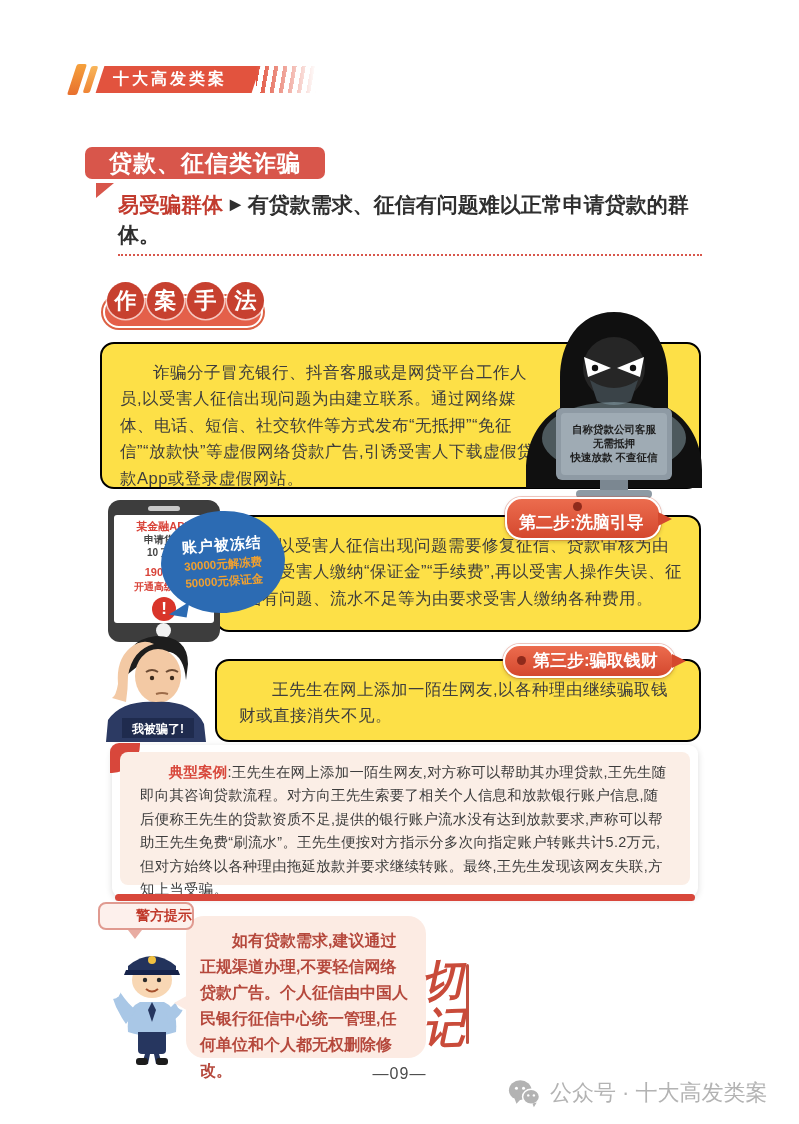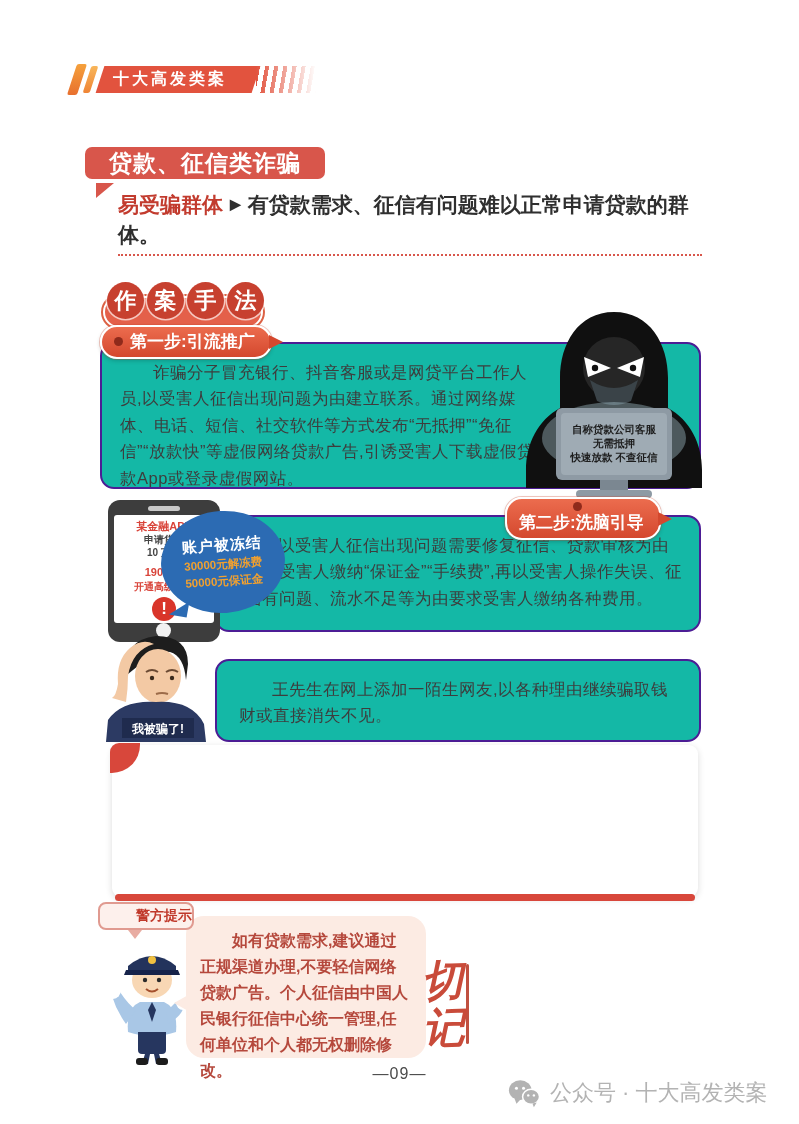--- a/index.html
+++ b/index.html
@@ -29,21 +29,21 @@
   .method-badge{position:absolute;left:103px;top:288px;width:160px;height:32px;background:#e4604a;border:2px solid #fff;border-radius:18px;box-shadow:0 0 0 2px #dc6144;}
   .method-circles{position:absolute;left:107px;top:274px;display:flex;gap:3px;z-index:2;}
   .method-circle{width:37px;height:37px;border-radius:50%;background:#c7402f;color:#fff;font-size:22px;font-weight:bold;display:flex;align-items:center;justify-content:center;box-shadow:0 0 0 1.5px rgba(255,255,255,.65);}
 
   
   .step-pill{position:absolute;display:flex;align-items:center;background:linear-gradient(180deg,#ec6c4e,#d4482e);border:2px solid #fff;box-shadow:0 0 0 1px rgba(211,73,48,.3),0 2px 4px rgba(0,0,0,.18);border-radius:17px;padding:3px 15px 4px 12px;color:#fff;font-weight:bold;font-size:17px;z-index:6;white-space:nowrap;}
   .pill-dot{width:9px;height:9px;border-radius:50%;background:#8f2a1b;margin-right:7px;flex:0 0 auto;}
   .pill-tail{position:absolute;right:-13px;top:50%;transform:translateY(-50%);width:0;height:0;border-top:7px solid transparent;border-bottom:7px solid transparent;border-left:14px solid #d4482e;}
 
   
-  .content-box{position:absolute;background:#14b8a6;border:2px solid #4c1d95;border-radius:14px;}
+  .content-box{position:absolute;background:#fde047;border:2px solid #000000;border-radius:14px;}
   .box-text{color:#3d3d3d;font-size:16.5px;line-height:1.6;text-indent:2em;letter-spacing:.5px;}
   .box1{left:100px;top:334px;width:601px;height:147px;padding:15px 160px 10px 18px;}
   .box2{left:215px;top:507px;width:486px;height:117px;padding:15px 16px 10px 28px;}
   .box3{left:215px;top:651px;width:486px;height:83px;padding:15px 16px 10px 22px;}
 
   
   .phone-wrap{left:108px;top:492px;width:112px;height:142px;z-index:4;}
   .phone-body{position:absolute;inset:0;background:#3d3d3d;border-radius:12px;}
   .phone-speaker{position:absolute;left:40px;top:6px;width:32px;height:5px;border-radius:3px;background:#c9c9c9;}
   .phone-screen{position:absolute;left:6px;top:15px;width:100px;height:108px;background:#fff;border-radius:3px;display:flex;flex-direction:column;align-items:center;padding-top:4px;}
@@ -109,25 +109,20 @@
   <div class="dotted-line"></div>
 
   <div class="method-badge"></div>
   <div class="method-circles">
     <div class="method-circle">作</div>
     <div class="method-circle">案</div>
     <div class="method-circle">手</div>
     <div class="method-circle">法</div>
   </div>
 
-  <div class="step-pill" style="left:100px;top:317px;">
-    <span class="pill-dot"></span>
-    <span>第一步:引流推广</span>
-    <span class="pill-tail"></span>
-  </div>
   <div class="content-box box1">
     <p class="box-text">诈骗分子冒充银行、抖音客服或是网贷平台工作人员,以受害人征信出现问题为由建立联系。通过网络媒体、电话、短信、社交软件等方式发布“无抵押”“免征信”“放款快”等虚假网络贷款广告,引诱受害人下载虚假贷款App或登录虚假网站。</p>
   </div>
 
   <svg class="abs" style="left:518px;top:298px;width:192px;height:198px;z-index:5" viewBox="0 0 192 198">
     <path d="M96 6 C60 6 42 38 42 72 L42 102 C20 114 8 138 8 164 L8 182 L184 182 L184 164 C184 138 172 114 150 102 L150 72 C150 38 132 6 96 6 Z" fill="#101010"></path>
     <circle cx="96" cy="62" r="31" fill="#262626"></circle>
     <polygon points="66,51 93,62 70,71" fill="#ffffff"></polygon>
     <polygon points="126,51 99,62 122,71" fill="#ffffff"></polygon>
     <circle cx="77" cy="62" r="3.2" fill="#101010"></circle>
@@ -166,40 +161,48 @@
     <div class="phone-home"></div>
   </div>
 
   <div class="abs freeze-bubble">
     <div class="fb-title">账户被冻结</div>
     <div class="fb-line">30000元解冻费</div>
     <div class="fb-line">50000元保证金</div>
     <div class="fb-tail"></div>
   </div>
 
+  <div class="step-pill" style="left:503px;top:636px;">
+    <span class="pill-dot"></span>
+    <span>第三步:骗取钱财</span>
+    <span class="pill-tail"></span>
+  </div>
   <div class="content-box box3">
     <p class="box-text">王先生在网上添加一陌生网友,以各种理由继续骗取钱财或直接消失不见。</p>
   </div>
 
   <svg class="abs" style="left:92px;top:624px;width:126px;height:110px;z-index:4" viewBox="0 0 126 110">
     <path d="M36 42 Q30 8 64 4 Q96 4 96 32 L94 48 Q92 24 78 20 Q50 16 46 34 Z" fill="#1d1d1d"></path>
     <ellipse cx="66" cy="44" rx="23" ry="27" fill="#f3c9a4"></ellipse>
     <path d="M36 44 Q40 18 62 12 Q50 6 38 16 Q24 28 26 52 Q24 64 20 66 L34 70 Q36 56 36 44 Z" fill="#f3c9a4"></path>
     <path d="M54 40 Q60 36 66 40" stroke="#6b4a33" stroke-width="2" fill="none"></path>
     <path d="M74 40 Q80 36 86 40" stroke="#6b4a33" stroke-width="2" fill="none"></path>
     <circle cx="60" cy="46" r="2.2" fill="#3a2a1c"></circle>
     <circle cx="80" cy="46" r="2.2" fill="#3a2a1c"></circle>
     <path d="M64 62 Q70 60 76 62" stroke="#9c6b49" stroke-width="2" fill="none"></path>
     <path d="M14 110 L16 88 Q30 68 64 70 Q100 68 112 92 L114 110 Z" fill="#2c3a63"></path>
     <rect x="30" y="86" width="72" height="20" fill="#1f2b4e"></rect>
     <text x="66" y="101" text-anchor="middle" font-size="12" font-weight="bold" fill="#ffffff">我被骗了!</text>
   </svg>
 
   <div class="abs case-card">
     <div class="case-corner"></div>
+    <div class="case-inner">
+      <p class="case-text"><span class="case-label">典型案例</span><span>:王先生在网上添加一陌生网友,对方称可以帮助其办理贷款,王先生随即向其咨询贷款流程。对方向王先生索要了相关个人信息和放款银行账户信息,随后便称王先生的贷款资质不足,提供的银行账户流水没有达到放款要求,声称可以帮助王先生免费“刷流水”。王先生便按对方指示分多次向指定账户转账共计5.2万元,但对方始终以各种理由拖延放款并要求继续转账。最终,王先生发现该网友失联,方知上当受骗。</span></p>
+    </div>
     <div class="case-bar"></div>
   </div>
 
   <div class="abs police-tag">警方提示</div>
   <div class="abs police-tag-tail"></div>
 
   <svg class="abs" style="left:96px;top:924px;width:112px;height:138px;z-index:2" viewBox="0 0 112 138">
     <path d="M56 98 L46 132 L52 132 L56 112 L60 132 L66 132 Z" fill="#26365f"></path>
     <rect x="42" y="96" width="28" height="26" rx="4" fill="#26365f"></rect>
     <rect x="40" y="126" width="12" height="7" rx="3" fill="#1c1c1c"></rect>

